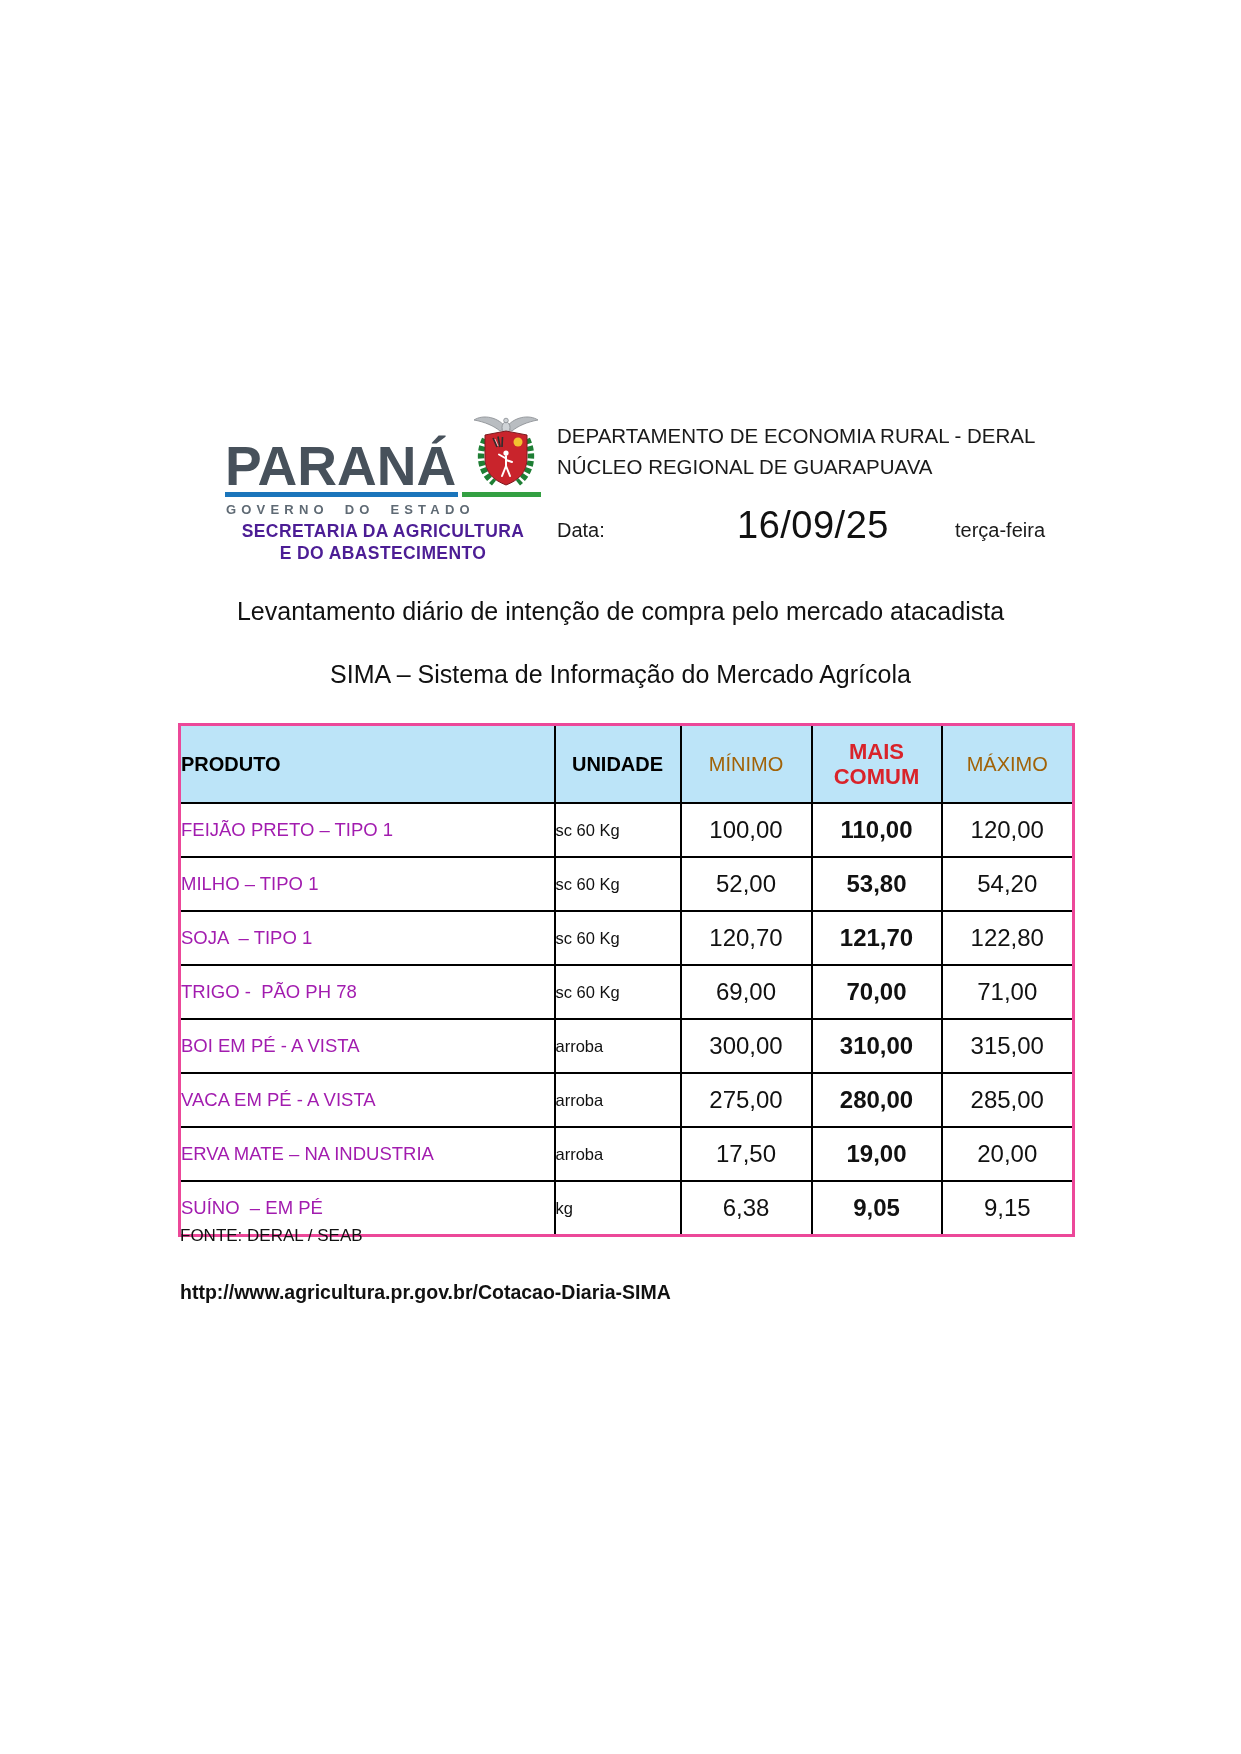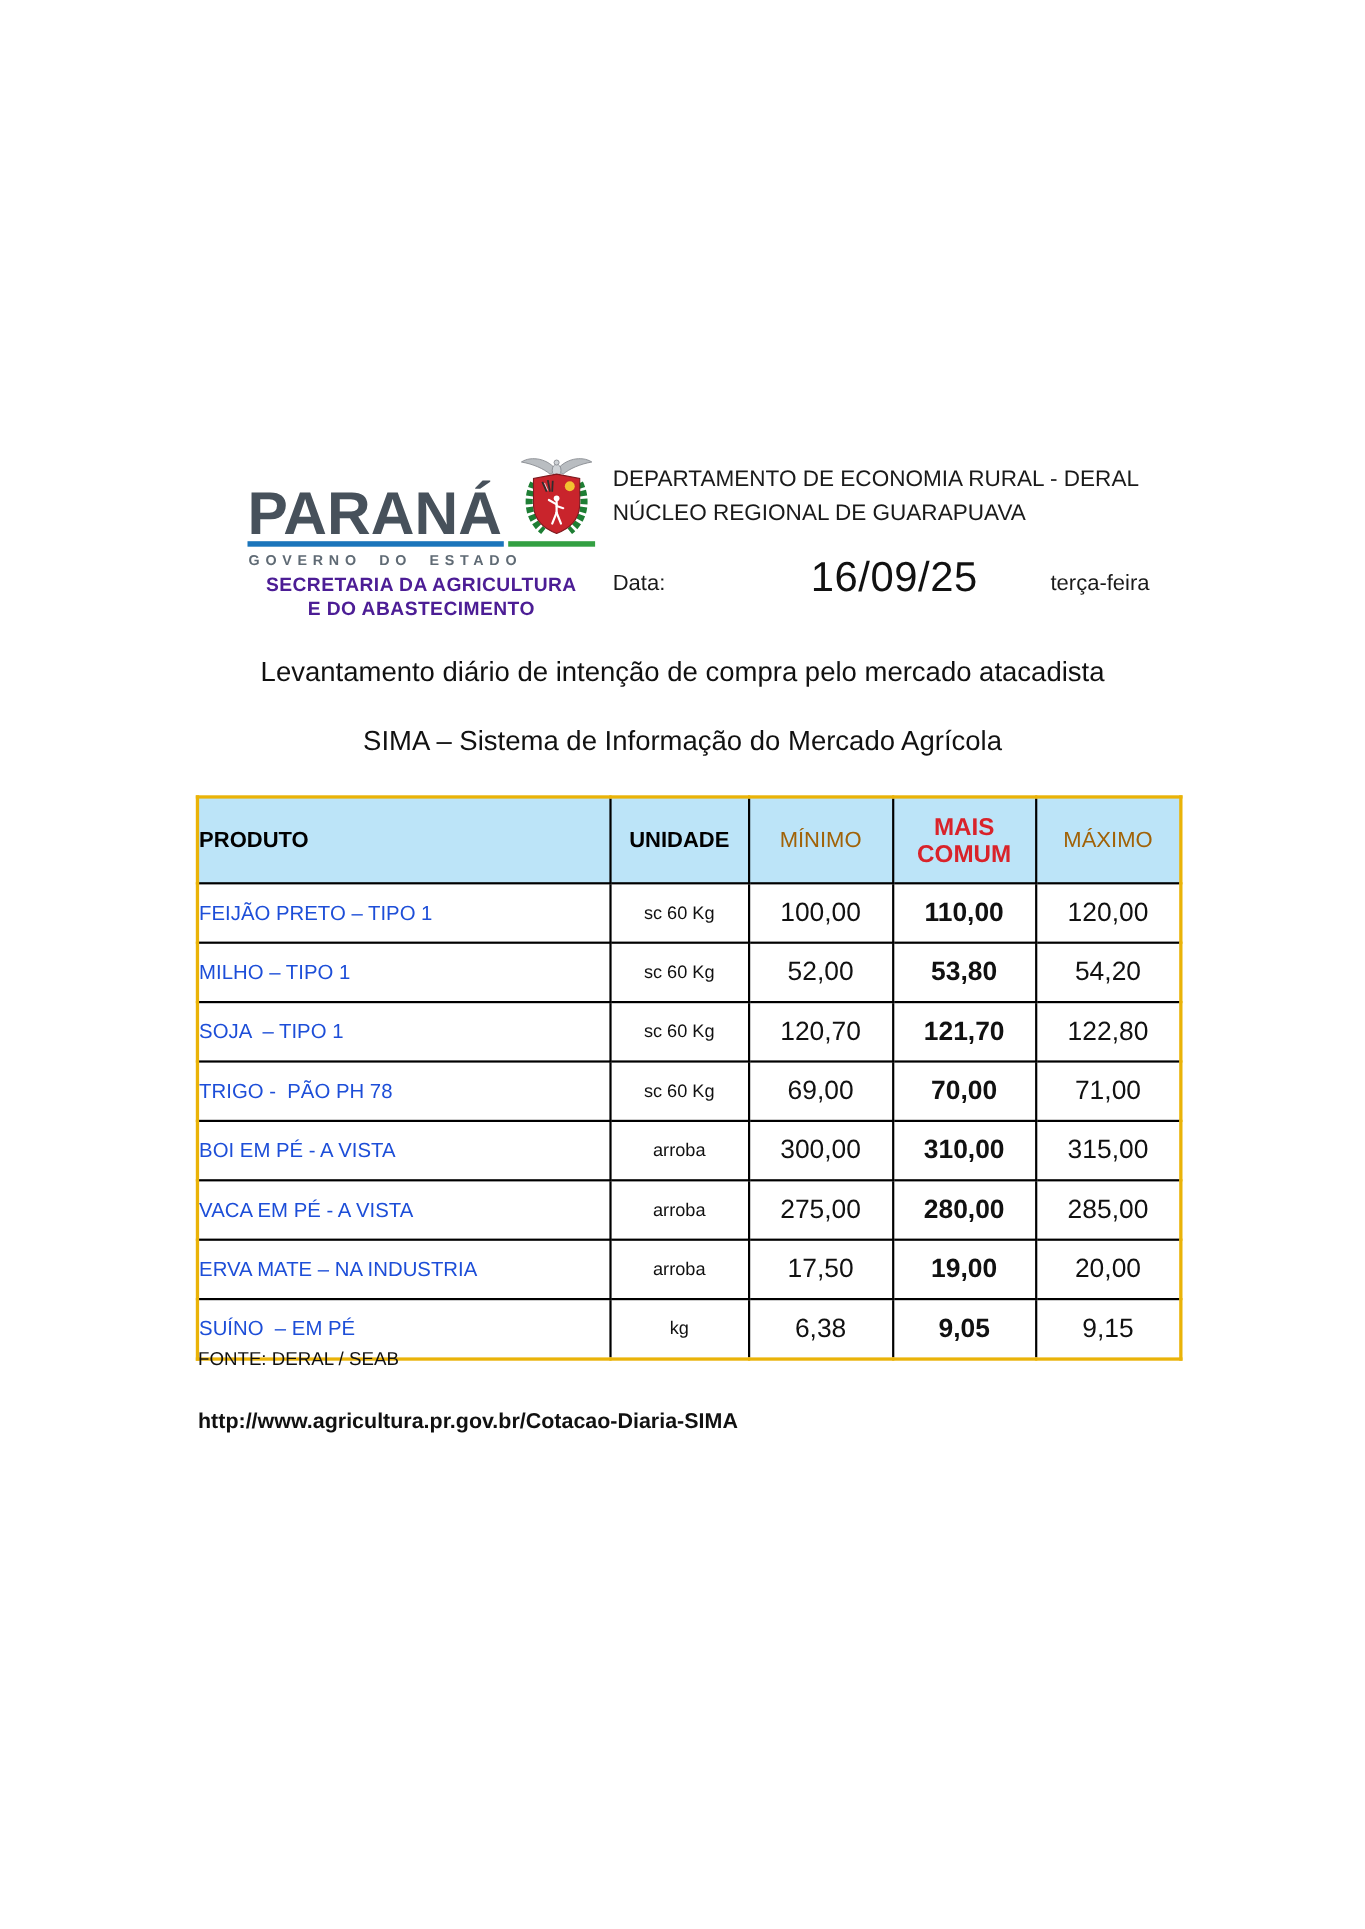--- a/index.html
+++ b/index.html
@@ -37,31 +37,31 @@
   .date-label{position:absolute;left:557px;top:519px;font-size:20px;color:#1a1a1a;}
   .date-value{position:absolute;left:737px;top:504px;font-size:38px;color:#111;letter-spacing:0.5px;}
   .weekday{position:absolute;left:955px;top:519px;font-size:20px;color:#1a1a1a;}
   
   .title-main{position:absolute;left:0;right:0;top:597px;text-align:center;font-size:25px;color:#111;}
   .title-sub{position:absolute;left:0;right:0;top:660px;text-align:center;font-size:25px;color:#111;}
   
   table.price{
     position:absolute;left:178px;top:723px;width:894px;
     border-collapse:collapse;table-layout:fixed;
-    border:3px solid #eab308;
+    border:3px solid #ec4899;
   }
   table.price th,table.price td{border:2px solid #000;padding:0;}
   thead th{height:76px;background:#bce4f8;vertical-align:middle;}
   th.h-product{text-align:left;padding-left:6px;font-size:20px;font-weight:bold;color:#000;}
   th.h-unit{text-align:center;font-size:20px;font-weight:bold;color:#000;}
   th.h-plain{text-align:center;font-size:20px;font-weight:normal;color:#a16207;}
   th.h-common{text-align:center;font-size:22px;font-weight:bold;color:#d9232a;line-height:25px;}
   tbody td{height:52px;vertical-align:middle;background:#fff;}
-  td.c-product{text-align:left;padding-left:5px;font-size:18.5px;color:#1d4ed8;white-space:pre-wrap;}
-  td.c-unit{text-align:center;font-size:16.5px;color:#111;}
+  td.c-product{text-align:left;padding-left:5px;font-size:18.5px;color:#a21caf;white-space:pre-wrap;}
+  td.c-unit{font-size:16.5px;color:#111;}
   td.c-num{text-align:center;font-size:24px;color:#111;}
   td.c-common{text-align:center;font-size:24px;font-weight:bold;color:#111;}
   
   .source-note{position:absolute;left:180px;top:1226px;font-size:17px;color:#111;}
   .source-url{position:absolute;left:180px;top:1281px;font-size:19.5px;color:#111;font-weight:bold;}
 </style>
 </head>
 <body>
 
 <div class="page">

